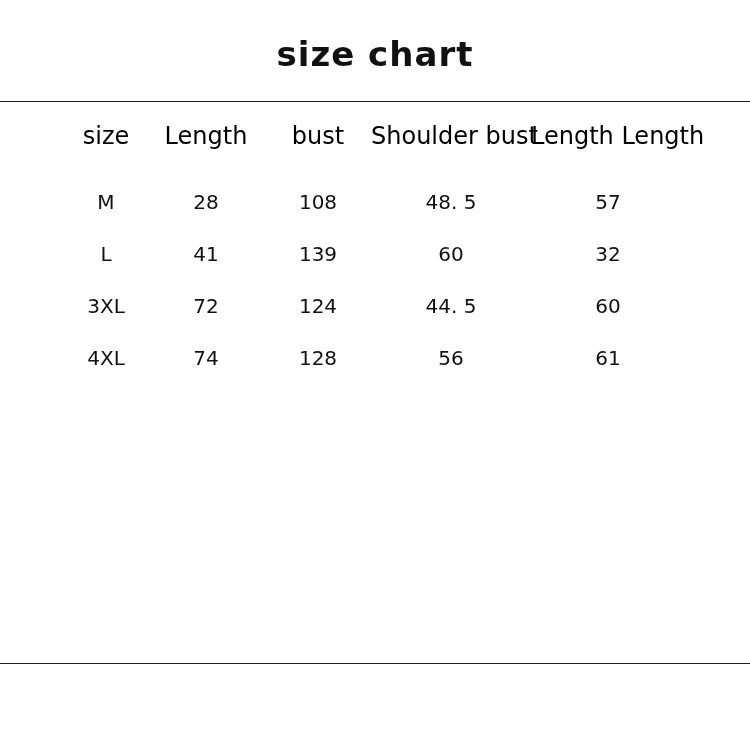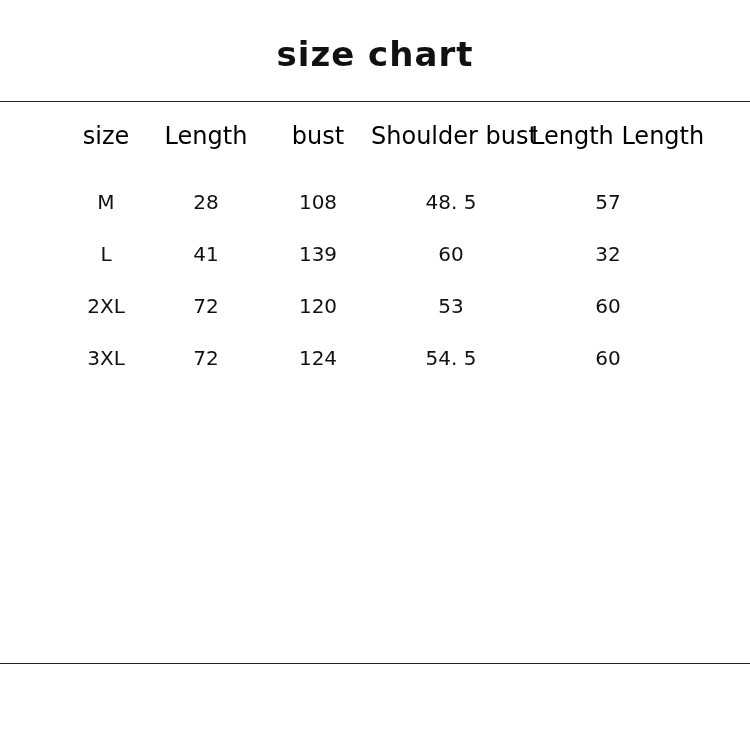--- a/index.html
+++ b/index.html
@@ -115,32 +115,32 @@
           <td>57</td>
         </tr>
         <tr>
           <td class="td-size">L</td>
           <td>41</td>
           <td>139</td>
           <td>60</td>
           <td>32</td>
         </tr>
         <tr>
-          <td class="td-size">2XL</td>
+          <td class="td-size">3XL</td>
           <td>72</td>
-          <td>120</td>
-          <td>53</td>
+          <td>124</td>
+          <td>44. 5</td>
           <td>60</td>
         </tr>
         <tr>
-          <td class="td-size">3XL</td>
-          <td>72</td>
-          <td>124</td>
-          <td>54. 5</td>
-          <td>60</td>
+          <td class="td-size">4XL</td>
+          <td>74</td>
+          <td>128</td>
+          <td>56</td>
+          <td>61</td>
         </tr>
       </tbody>
     </table>
   </div>
 
   <div class="rule rule-bottom"></div>
 
 </div>
 
 </body></html>

